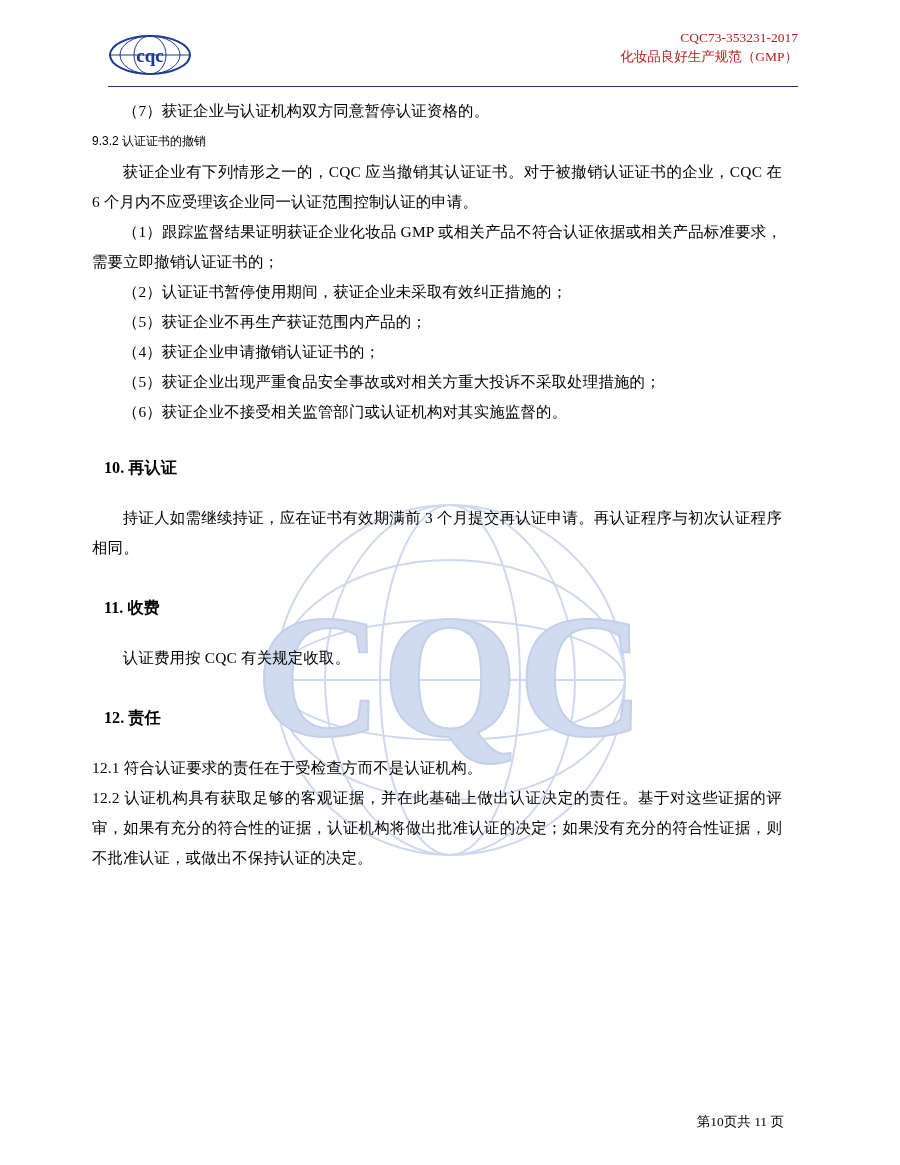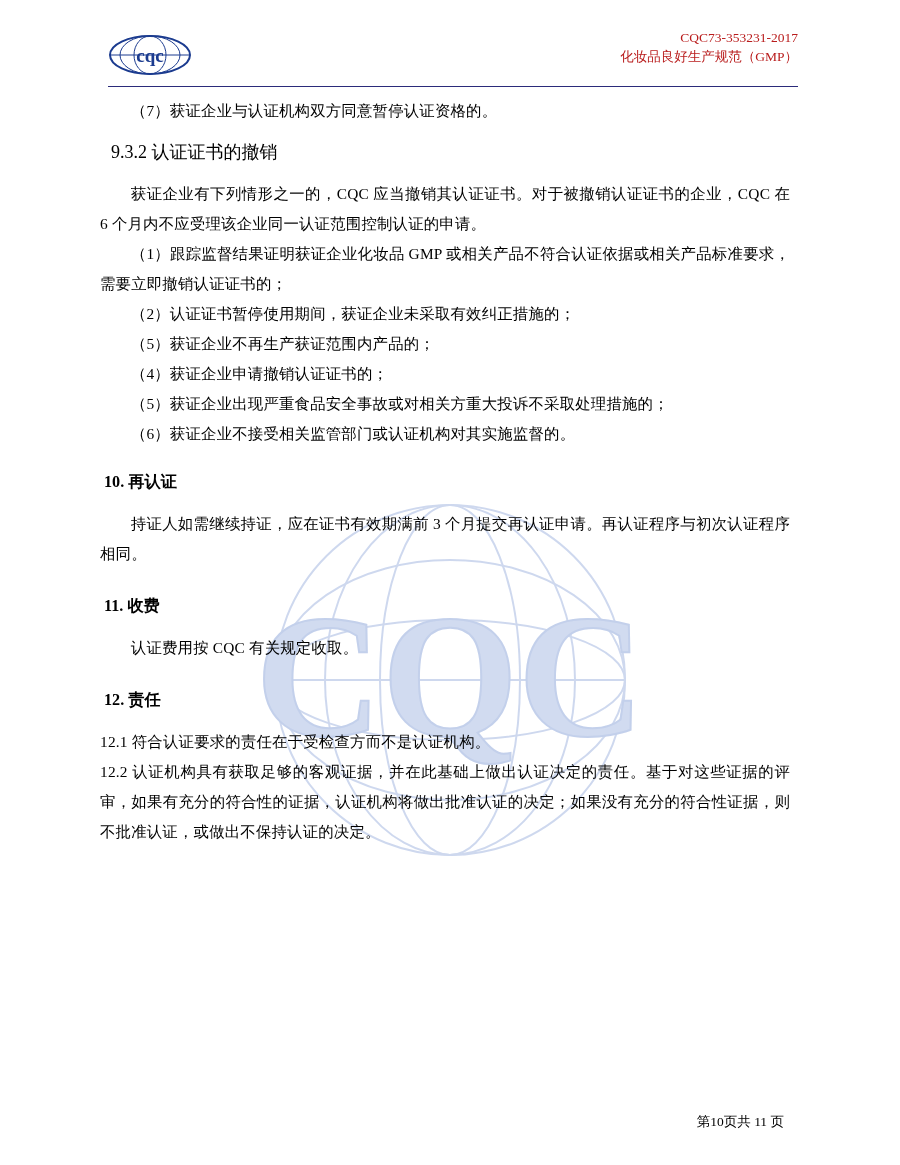--- a/index.html
+++ b/index.html
@@ -70,46 +70,46 @@
     top: 86px;
     width: 690px;
     height: 0;
     border-top: 1.4px solid #2b2b7a;
     z-index: 2;
   }
 
   
   .content {
     position: absolute;
-    left: 100px;
+    left: 92px;
     top: 96px;
     width: 690px;
     z-index: 1;
     color: #000;
   }
   .p {
     font-size: 15.4px;
     line-height: 30px;
     margin: 0 0 0 0;
     text-align: justify;
     text-justify: inter-ideograph;
     letter-spacing: 0.2px;
   }
   .indent { text-indent: 2em; }
   .h-num {
-    font-size: 18px;
+    font-size: 12px;
     line-height: 31px;
-    margin: 11px;
-    font-family: Liberation Serif, serif;
+    margin: 0;
+    font-family: Liberation Sans, sans-serif;
   }
   .h-bold {
     font-weight: bold;
     font-size: 16.2px;
     line-height: 34px;
-    margin: 4px;
+    margin: 12px;
   }
   .gap-sm { height: 6px; }
   .gap-md { height: 12px; }
   .gap-lg { height: 16px; }
 
   
   .footer {
     position: absolute;
     right: 116px;
     bottom: 34px;

